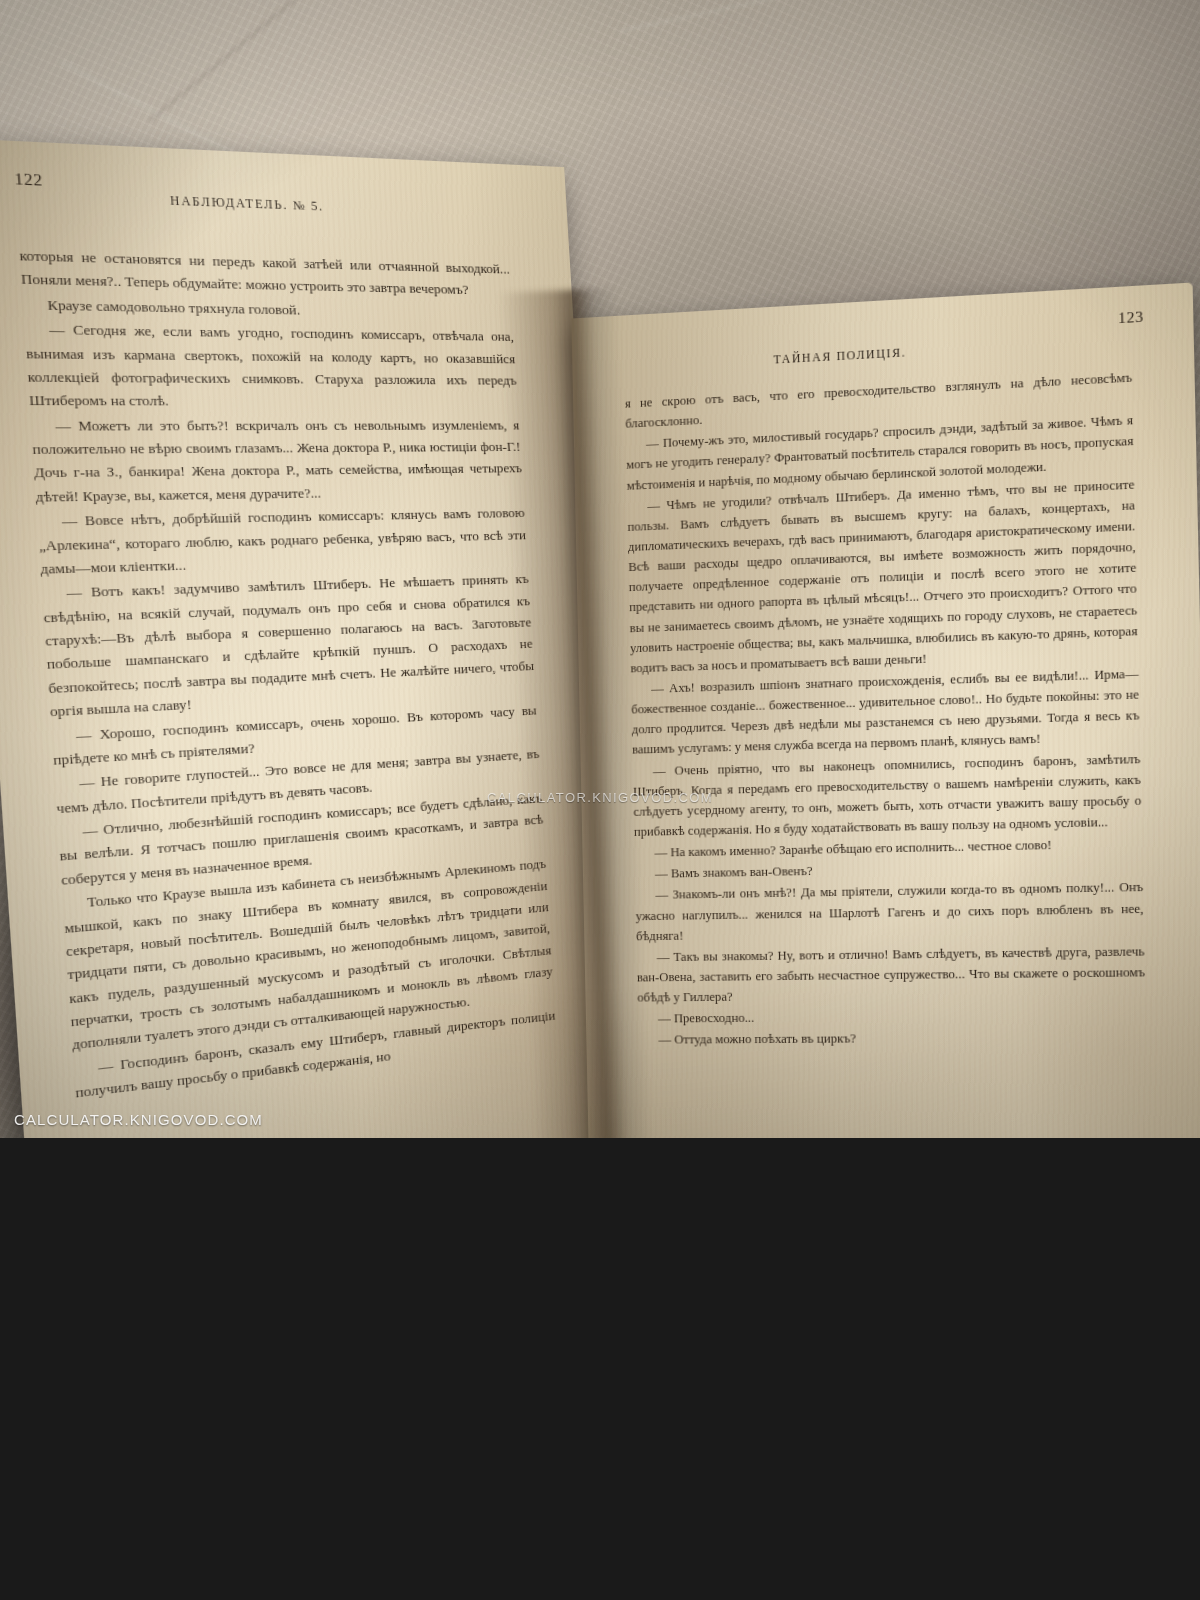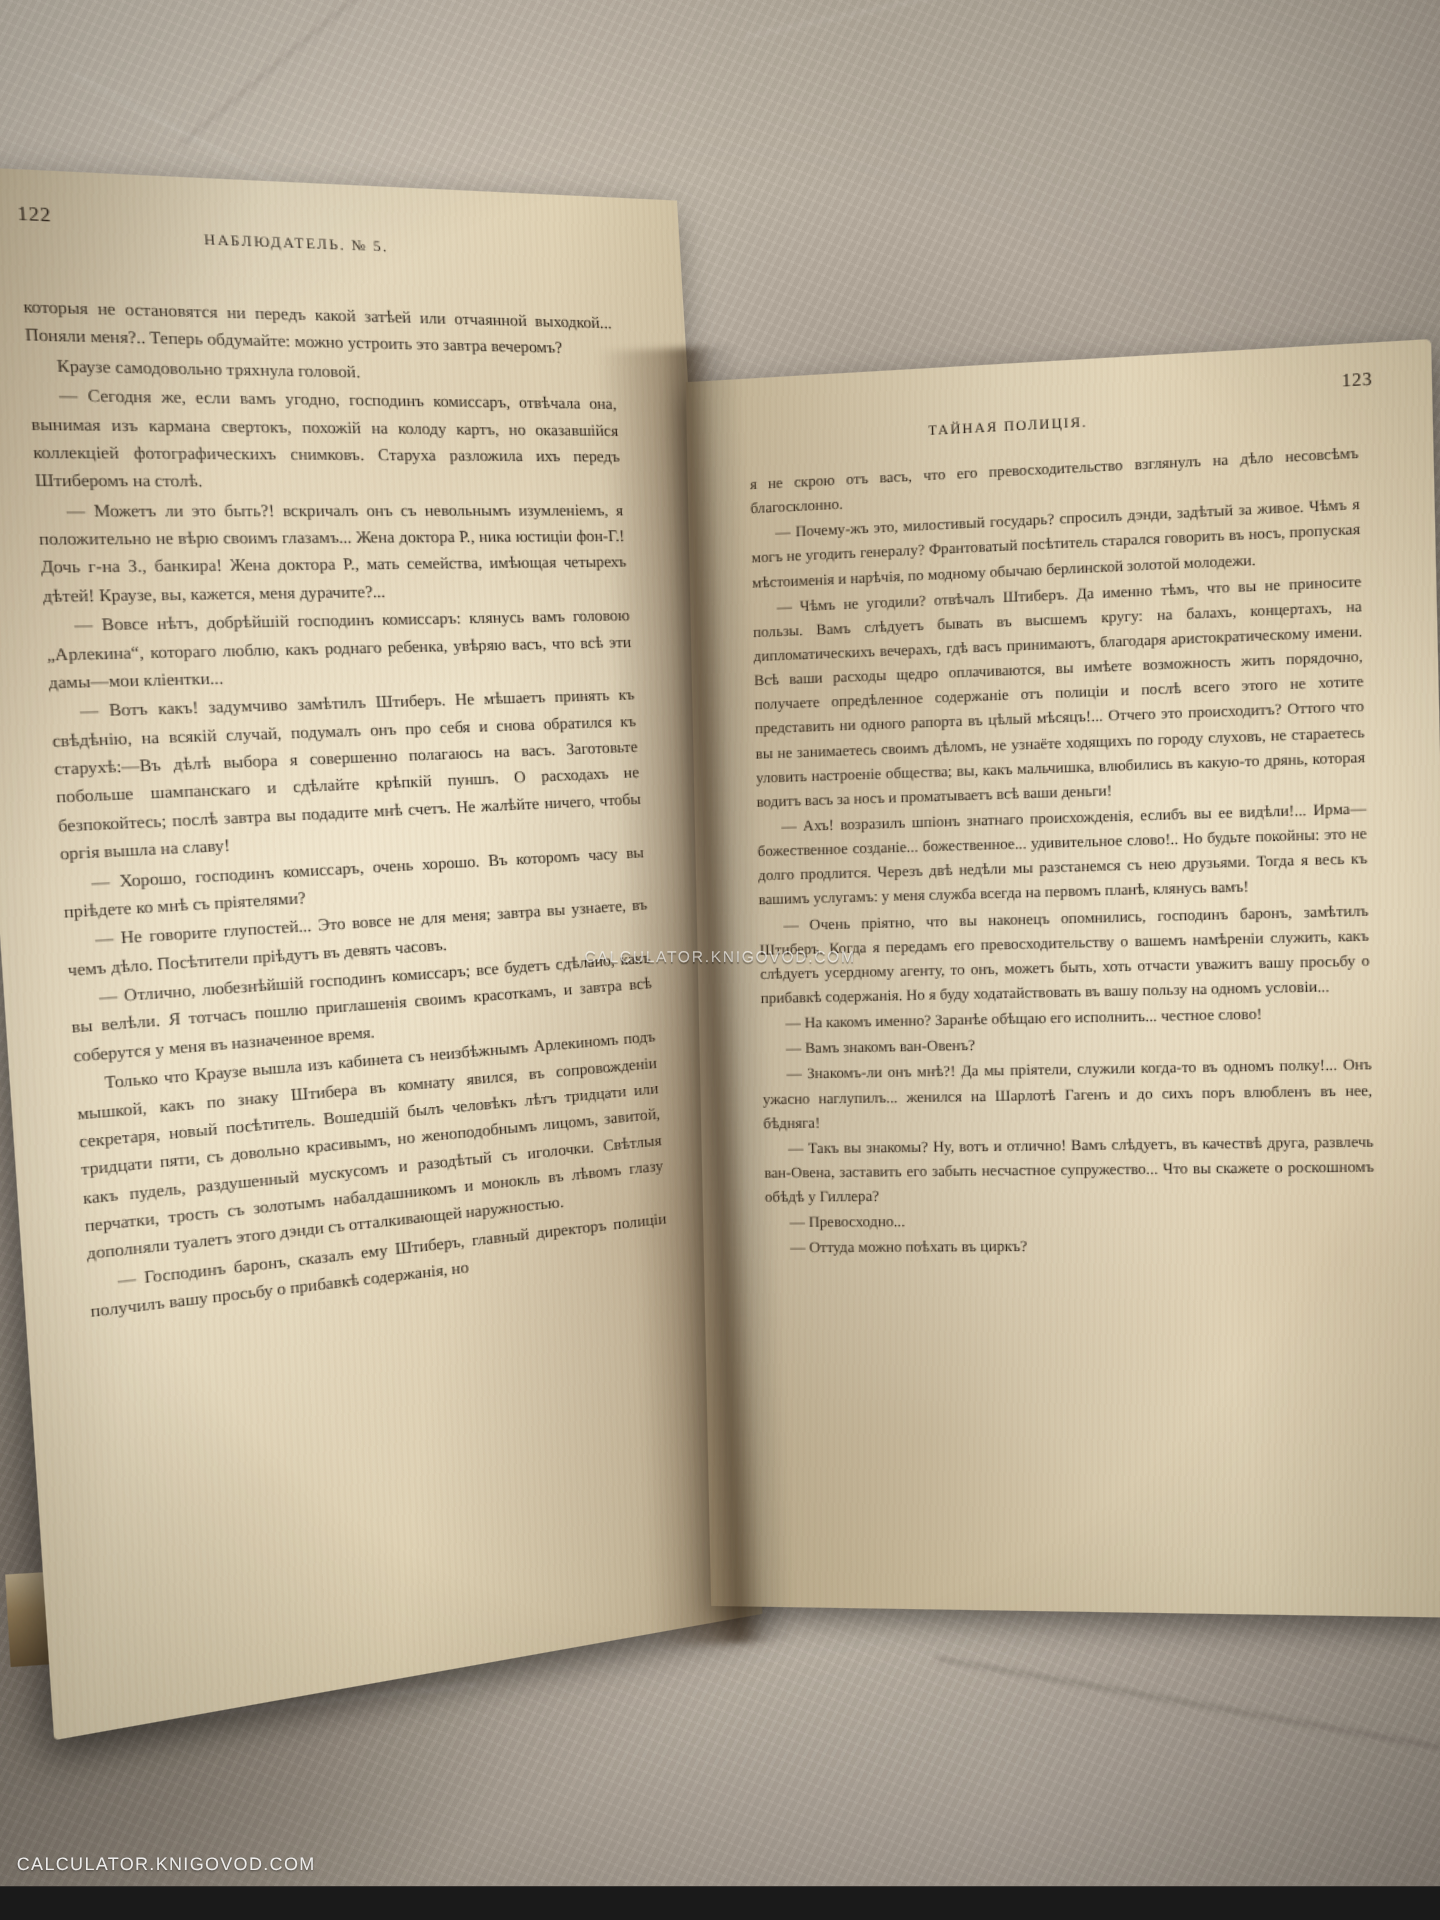--- a/index.html
+++ b/index.html
@@ -4,21 +4,21 @@
 <title>Scanned book pages</title>
 <style>
   html, body {
     margin: 0;
     padding: 0;
     background: #1a1a1a;
   }
   #page {
     position: relative;
     width: 1200px;
-    height: 1572px;
+    height: 1138px;
     overflow: hidden;
     font-family: "Liberation Serif", serif;
     background: #6d6257;
   }
 
   
   .marble {
     position: absolute;
     inset: 0;
     background:

